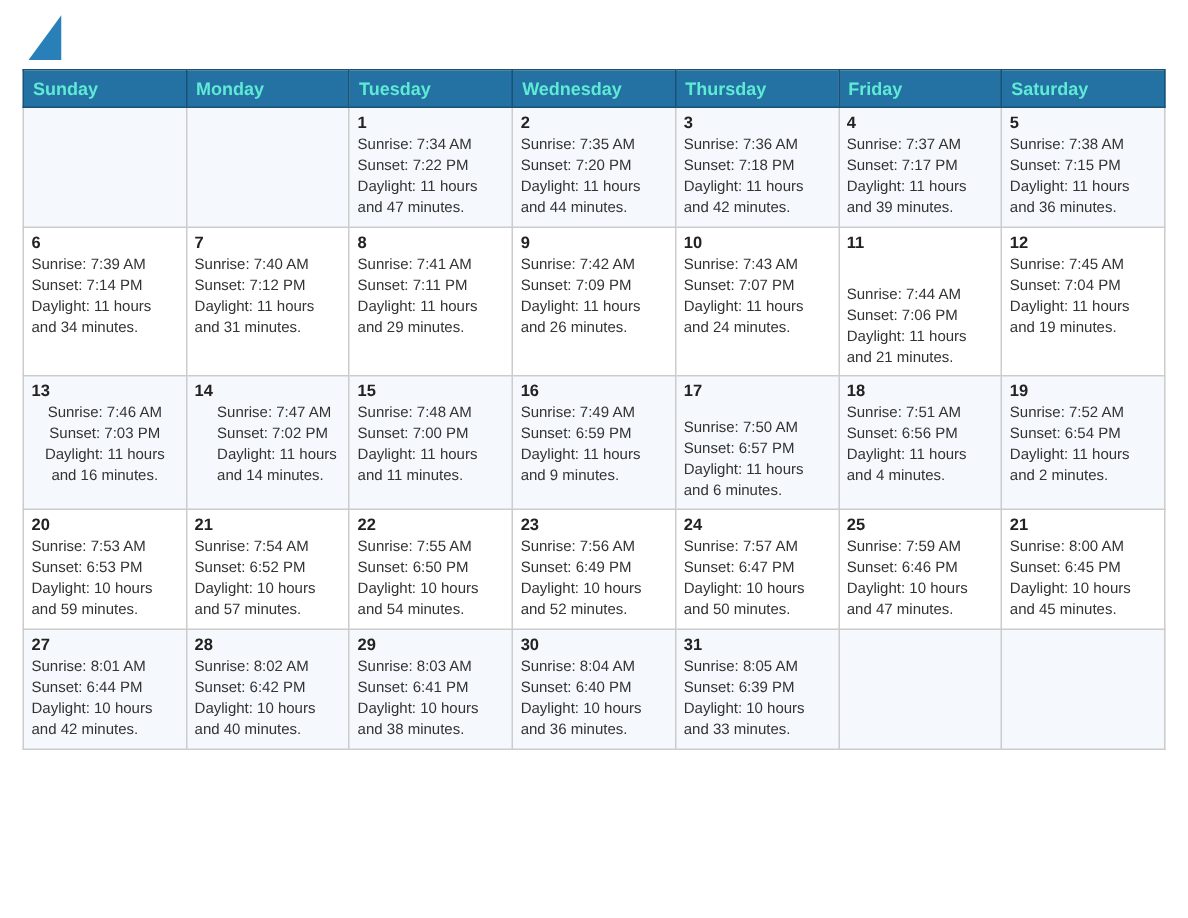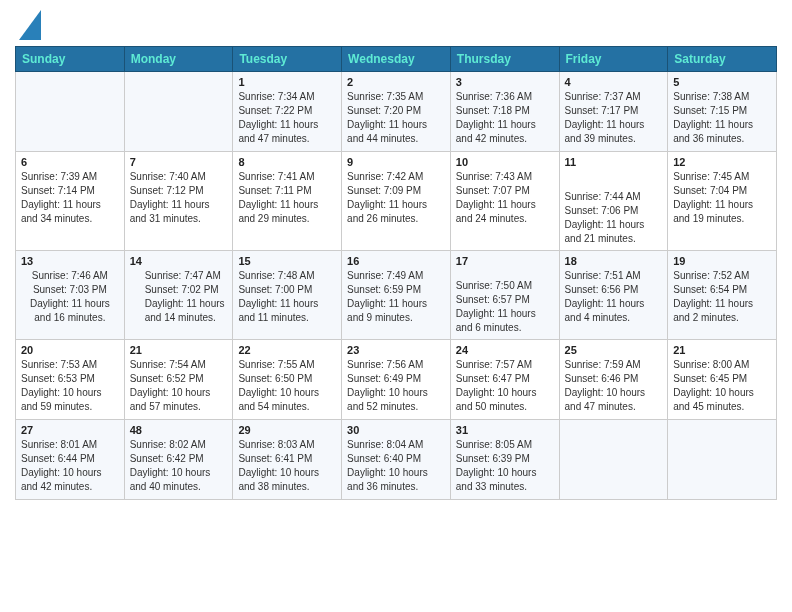--- a/index.html
+++ b/index.html
@@ -292,21 +292,21 @@
           </td>
         </tr>
         <tr>
           <td>
             <span class="day-num">27</span>
             <div class="cell-content" style="white-space: pre-line;">Sunrise: 8:01 AM
 Sunset: 6:44 PM
 Daylight: 10 hours and 42 minutes.</div>
           </td>
           <td>
-            <span class="day-num">48</span>
+            <span class="day-num">28</span>
             <div class="cell-content" style="white-space: pre-line;">Sunrise: 8:02 AM
 Sunset: 6:42 PM
 Daylight: 10 hours and 40 minutes.</div>
           </td>
           <td>
             <span class="day-num">29</span>
             <div class="cell-content" style="white-space: pre-line;">Sunrise: 8:03 AM
 Sunset: 6:41 PM
 Daylight: 10 hours and 38 minutes.</div>
           </td>

